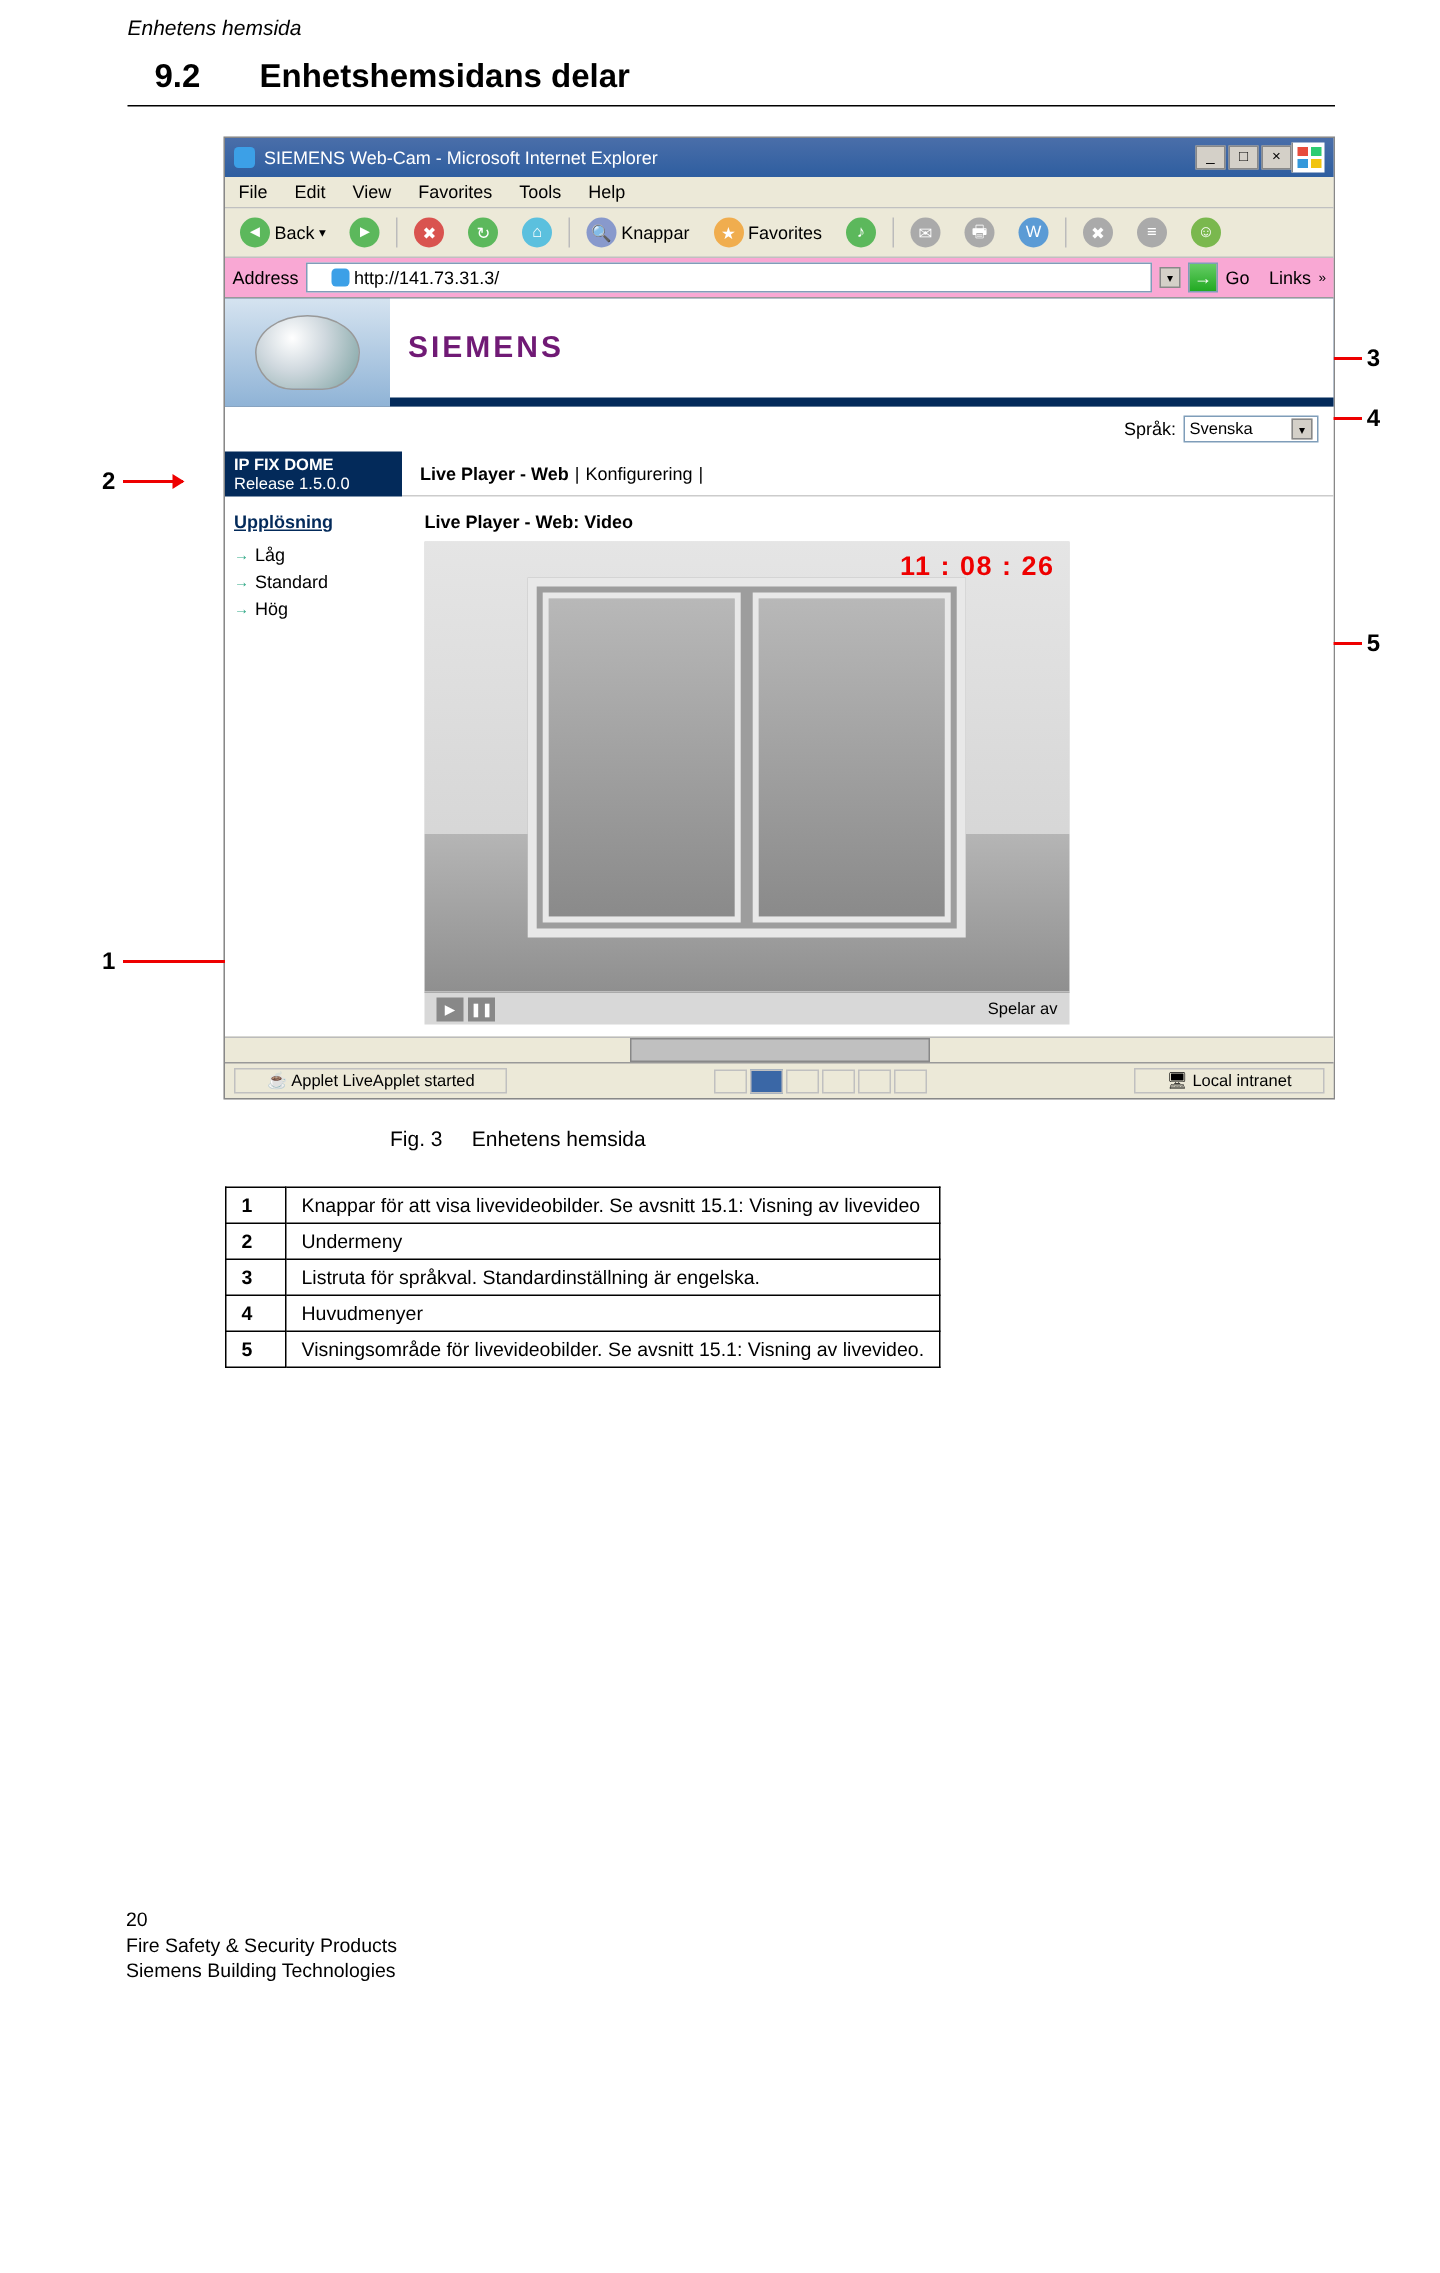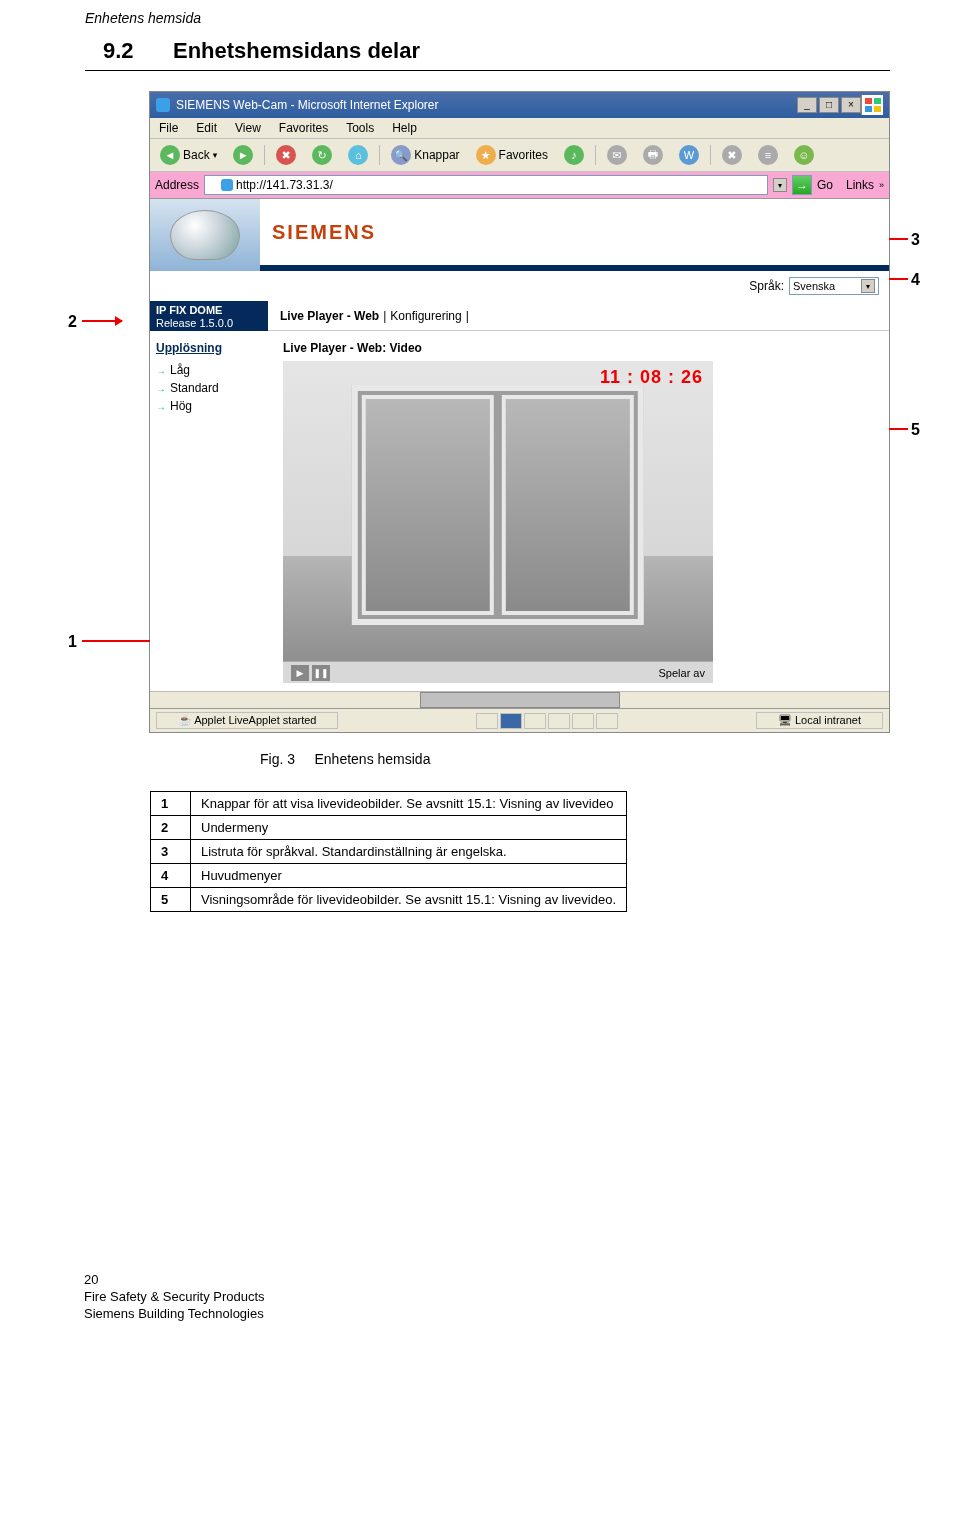--- a/index.html
+++ b/index.html
@@ -180,21 +180,21 @@
     background:#fff;
     border-bottom: 6px solid #032a5a;
     display:flex;
     align-items:center;
     padding-left:12px;
   }
   .siemens-txt {
     font-family: Arial, sans-serif;
     font-weight:bold;
     letter-spacing: 2px;
-    color:#c2410c;
+    color:#701a75;
     font-size:20px;
   }
   .lang-row {
     display:flex;
     justify-content:flex-end;
     align-items:center;
     padding:6px 10px;
     font-size:12px;
     gap:5px;
     position:relative;

